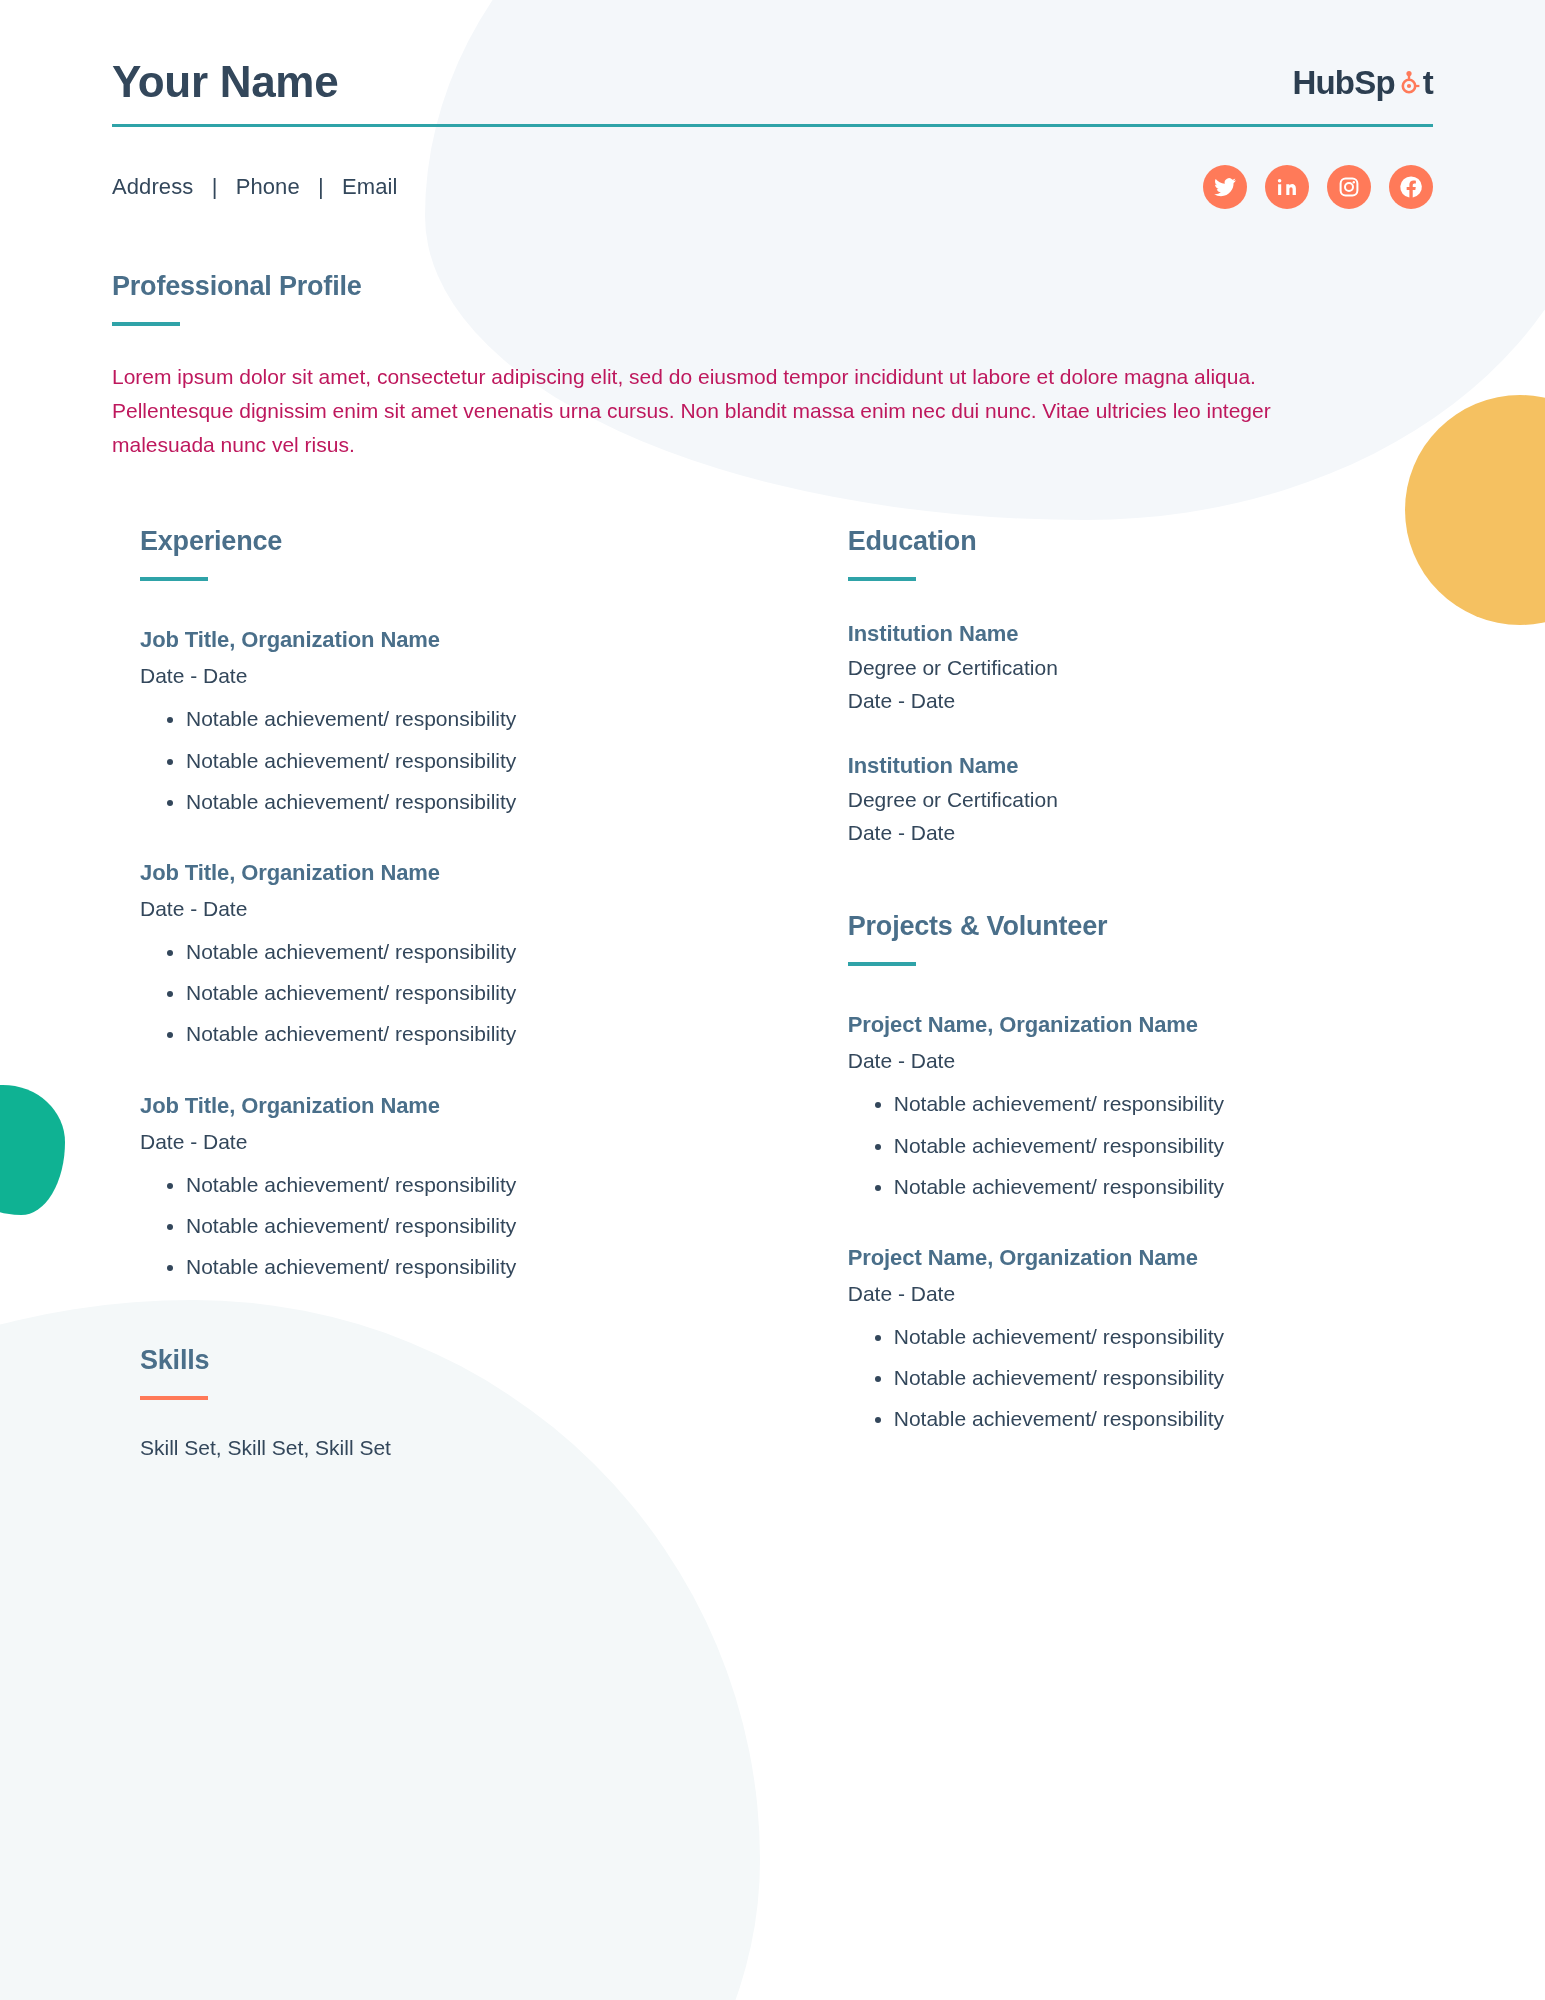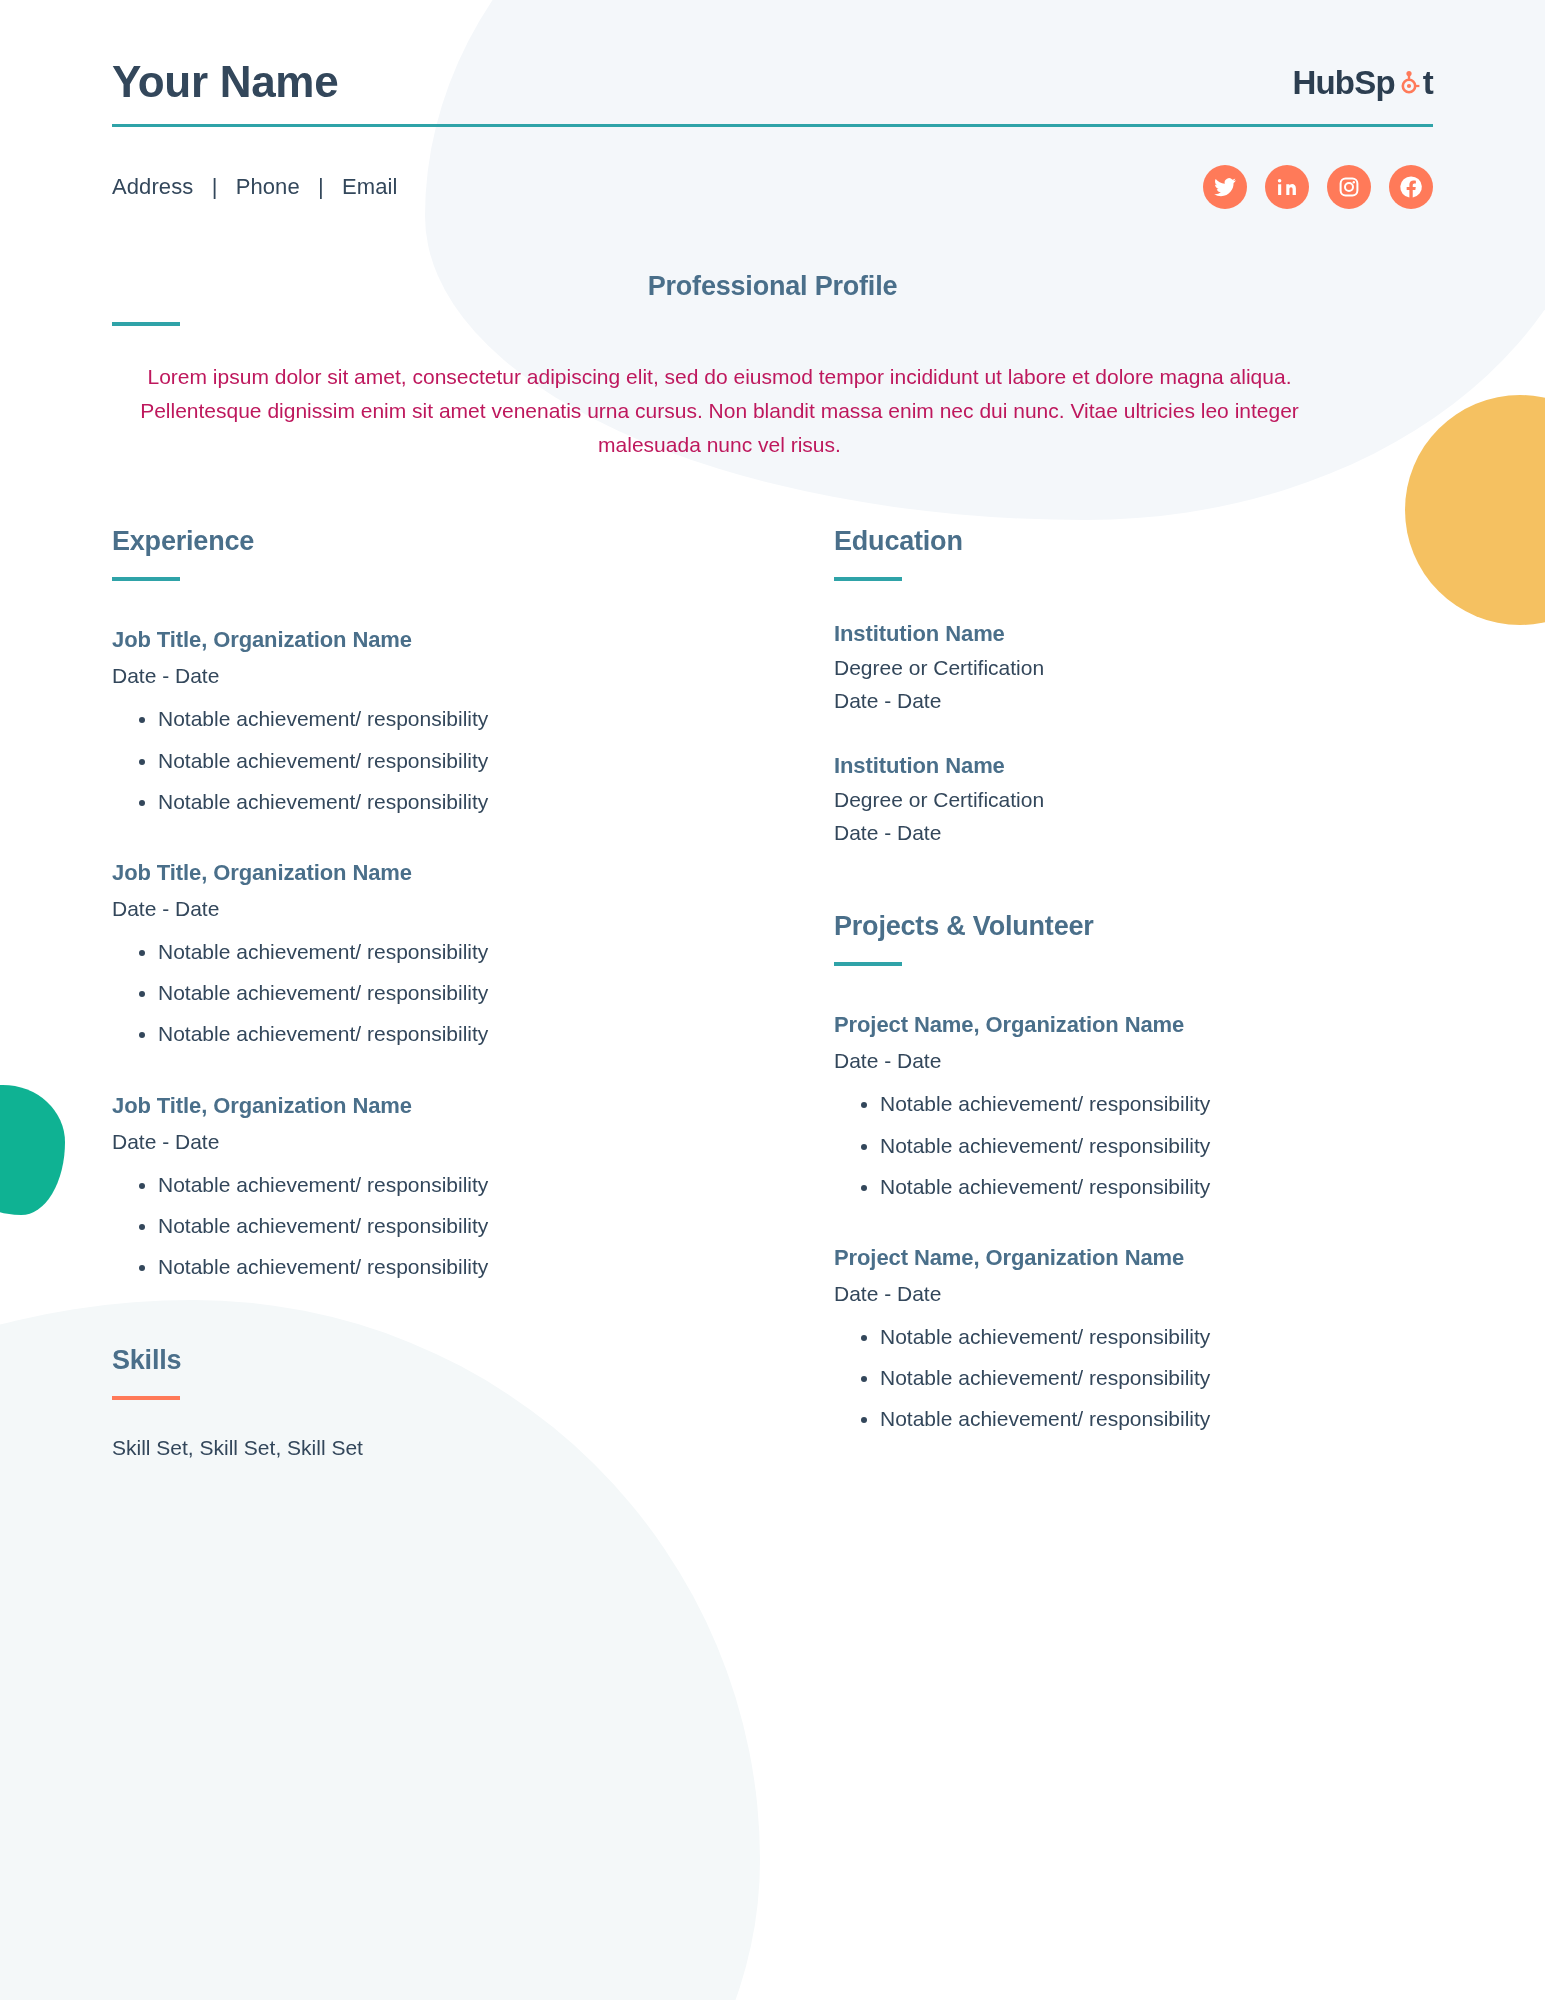--- a/index.html
+++ b/index.html
@@ -127,35 +127,35 @@
     margin: 0;
     letter-spacing: -0.2px;
   }
   .underline {
     width: 68px; height: 4px;
     background: #2fa3a8;
     margin-top: 20px;
   }
   .underline.orange { background: #ff7a59; }
 
-  .profile-block { margin-top: 62px; text-align: center; }
+  .profile-block { margin-top: 62px; }
   .profile-text {
     margin-top: 34px;
     font-size: 21px;
     line-height: 1.62;
     color: #be185d;
     max-width: 1215px;
   }
 
   
   .cols {
     display: flex;
     margin-top: 64px;
   }
-  .col-left { width: 700px; padding-right: 30px; }
+  .col-left { width: 700px; padding-right: 30px; margin-left: 28px; }
   .col-right { width: 620px; padding-left: 22px; }
 
   .entry { margin-top: 46px; }
   .entry-title {
     font-size: 22px;
     font-weight: bold;
     color: #4a6f8a;
     letter-spacing: -0.1px;
   }
   .entry-sub {

